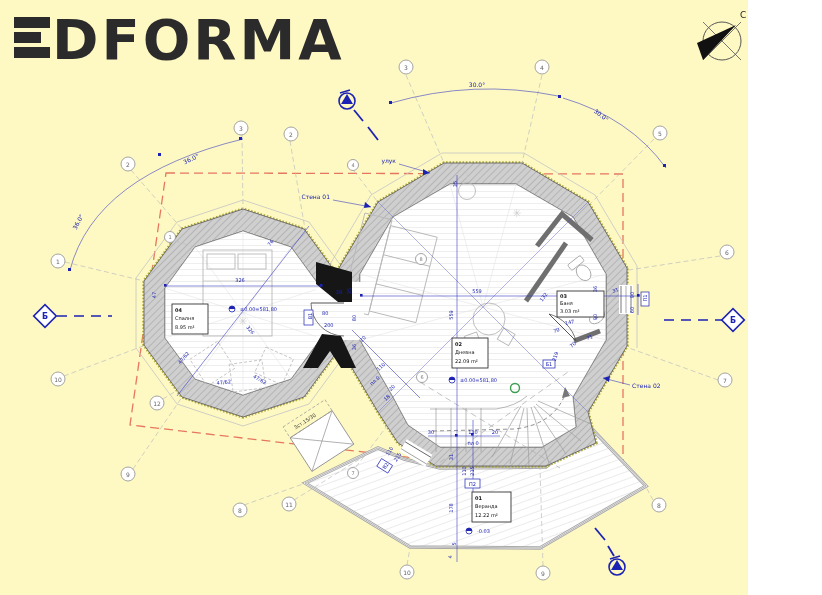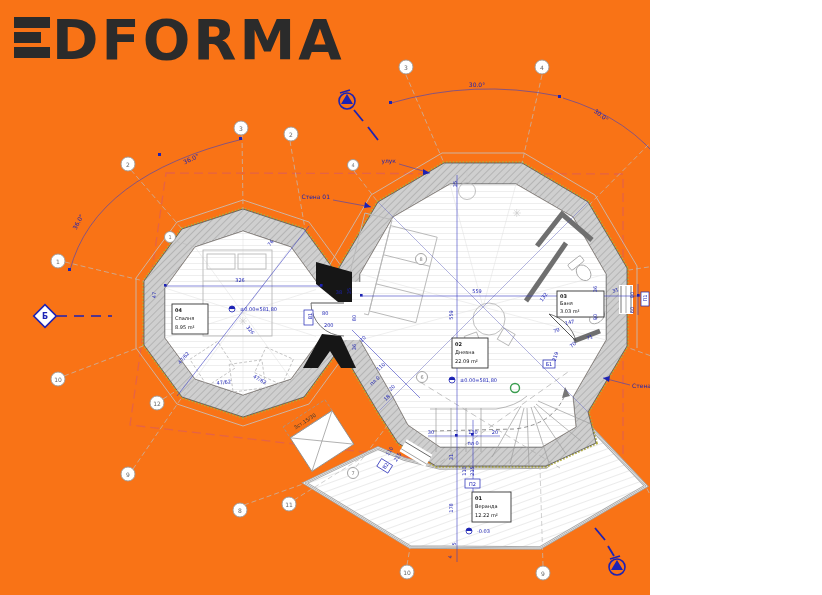--- a/index.html
+++ b/index.html
@@ -1,16 +1,16 @@
 <!DOCTYPE html>
 <html><head>
 <meta charset="utf-8">
 <style>
   html,body{margin:0;padding:0;background:#ffffff;}
-  .stage{position:relative;width:650px;height:595px;background:#f97316;overflow:hidden;
+  .stage{position:relative;width:748px;height:595px;background:#fef9c3;overflow:hidden;
          font-family:"DejaVu Sans","Liberation Sans",sans-serif;}
   svg text{font-family:"DejaVu Sans","Liberation Sans",sans-serif;}
   .blue-t{fill:#1c22b4;font-size:5px;}
   .blue-t6{fill:#1c22b4;font-size:6px;}
   .gray-lead{stroke:#bdbdbd;stroke-width:.7;stroke-dasharray:5 3;fill:none;}
   .bub{fill:#fff;stroke:#9a9a9a;stroke-width:.9;}
   .bub-t{fill:#666;font-size:6px;text-anchor:middle;}
   .bub-ts{fill:#777;font-size:5px;text-anchor:middle;}
   .wall{fill:url(#hatch);stroke:#555;stroke-width:.8;fill-rule:evenodd;}
   .insul{fill:none;stroke:#b4ae3c;stroke-width:3.4;stroke-dasharray:1.6 1.7;}

